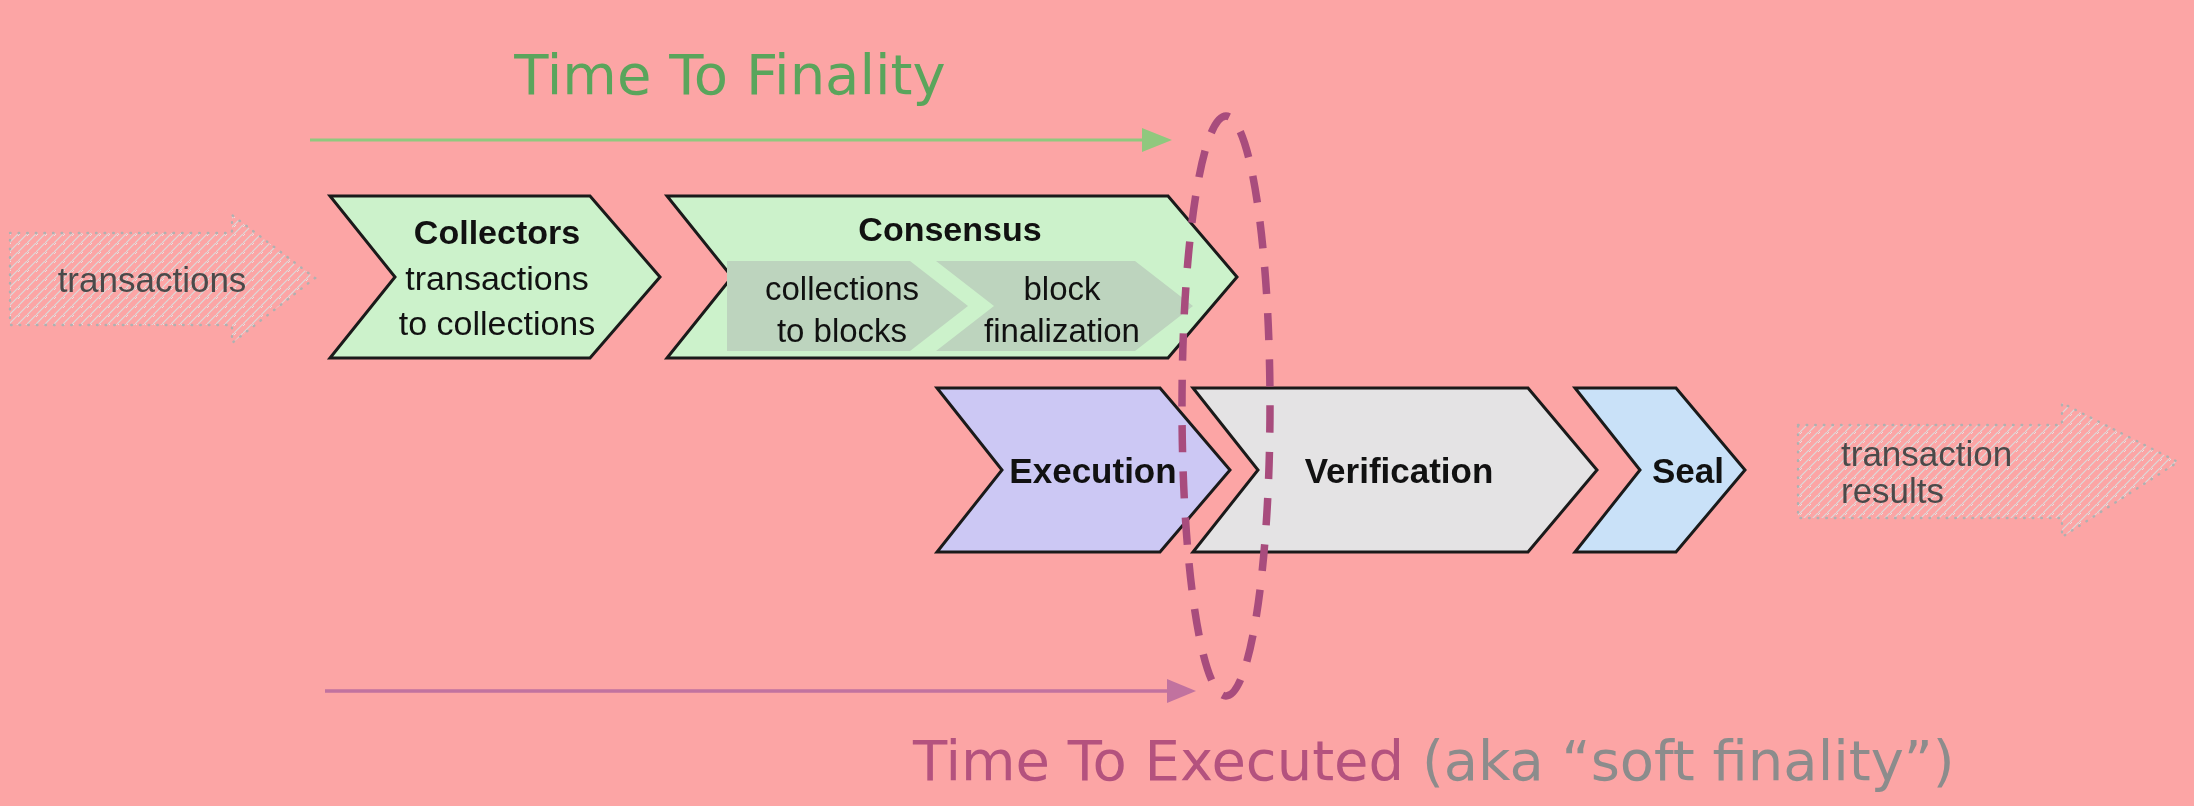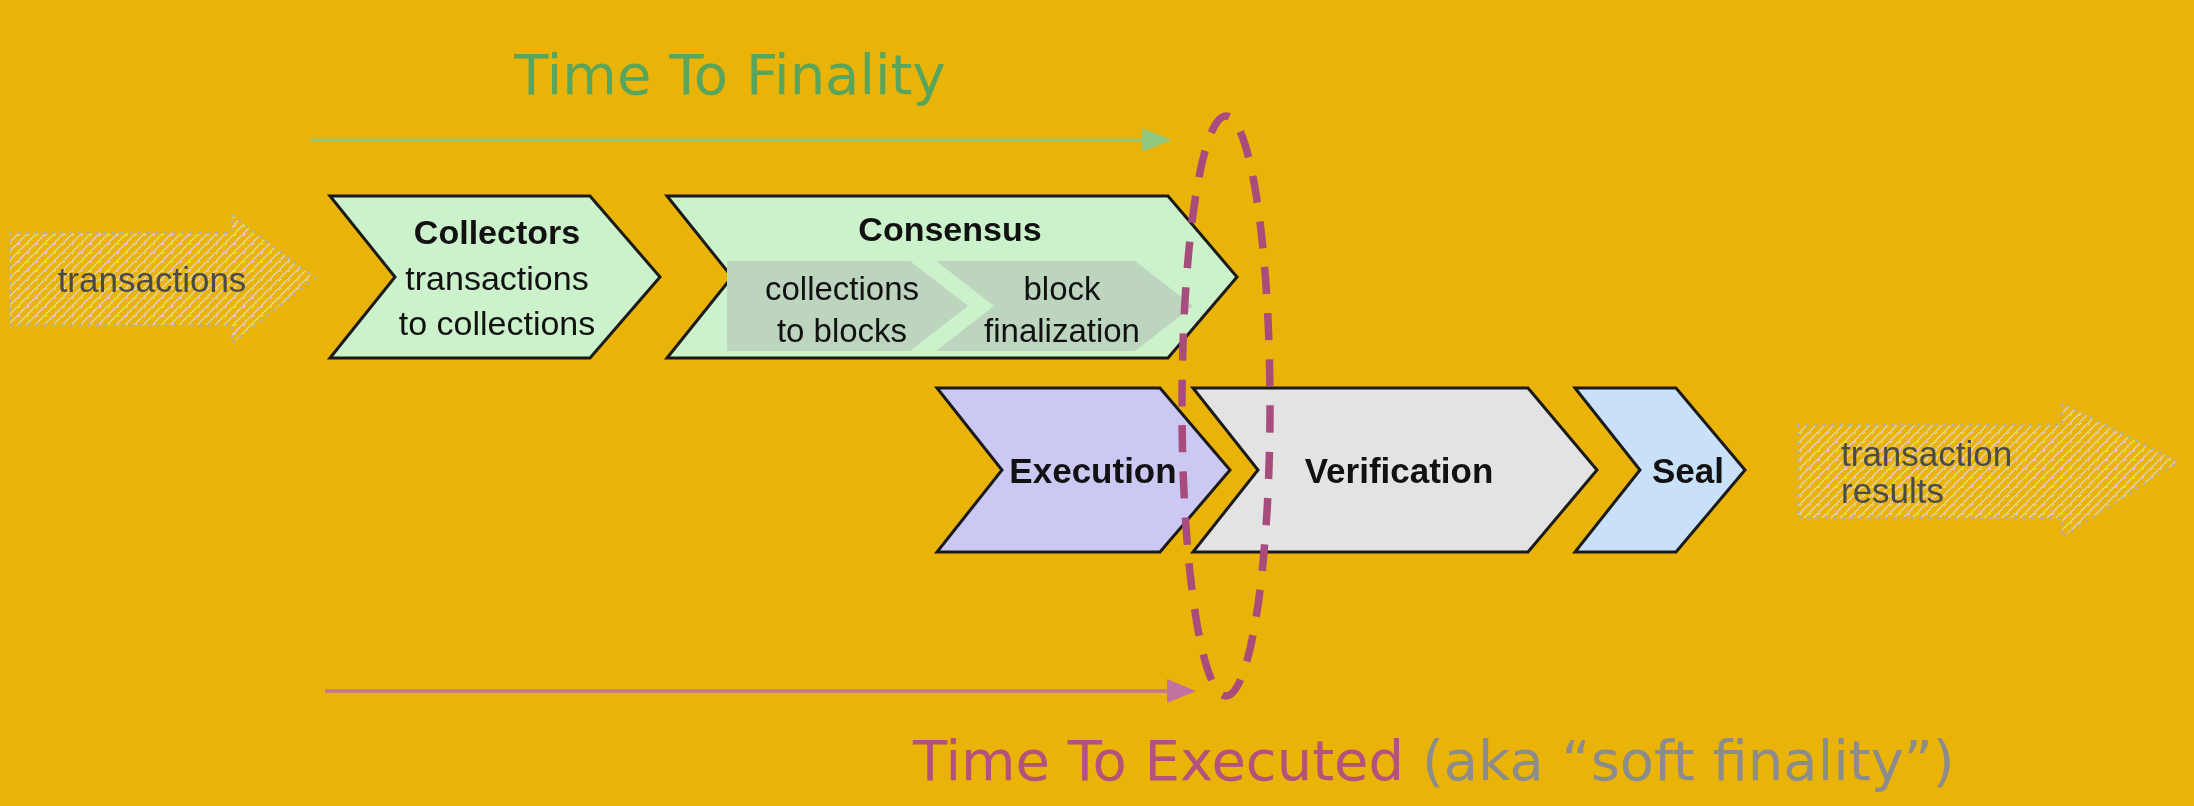--- a/index.html
+++ b/index.html
@@ -1,16 +1,16 @@
 <!DOCTYPE html>
 <html><head>
 <meta charset="utf-8">
 <style>
   html,body{margin:0;padding:0;background:#ffffff;}
-  .stage{position:relative;width:2194px;height:806px;background:#eab308;overflow:hidden;
+  .stage{position:relative;width:2194px;height:806px;background:#fca5a5;overflow:hidden;
          font-family:"Liberation Sans", sans-serif;}
   svg{position:absolute;left:0;top:0;}
   .title-font{font-family:"DejaVu Sans","Liberation Sans",sans-serif;}
   .label-font{font-family:"Liberation Sans",sans-serif;}
 </style>
 </head>
 <body>
 
 <div class="stage">
 <svg width="2194" height="806" viewBox="0 0 2194 806">

